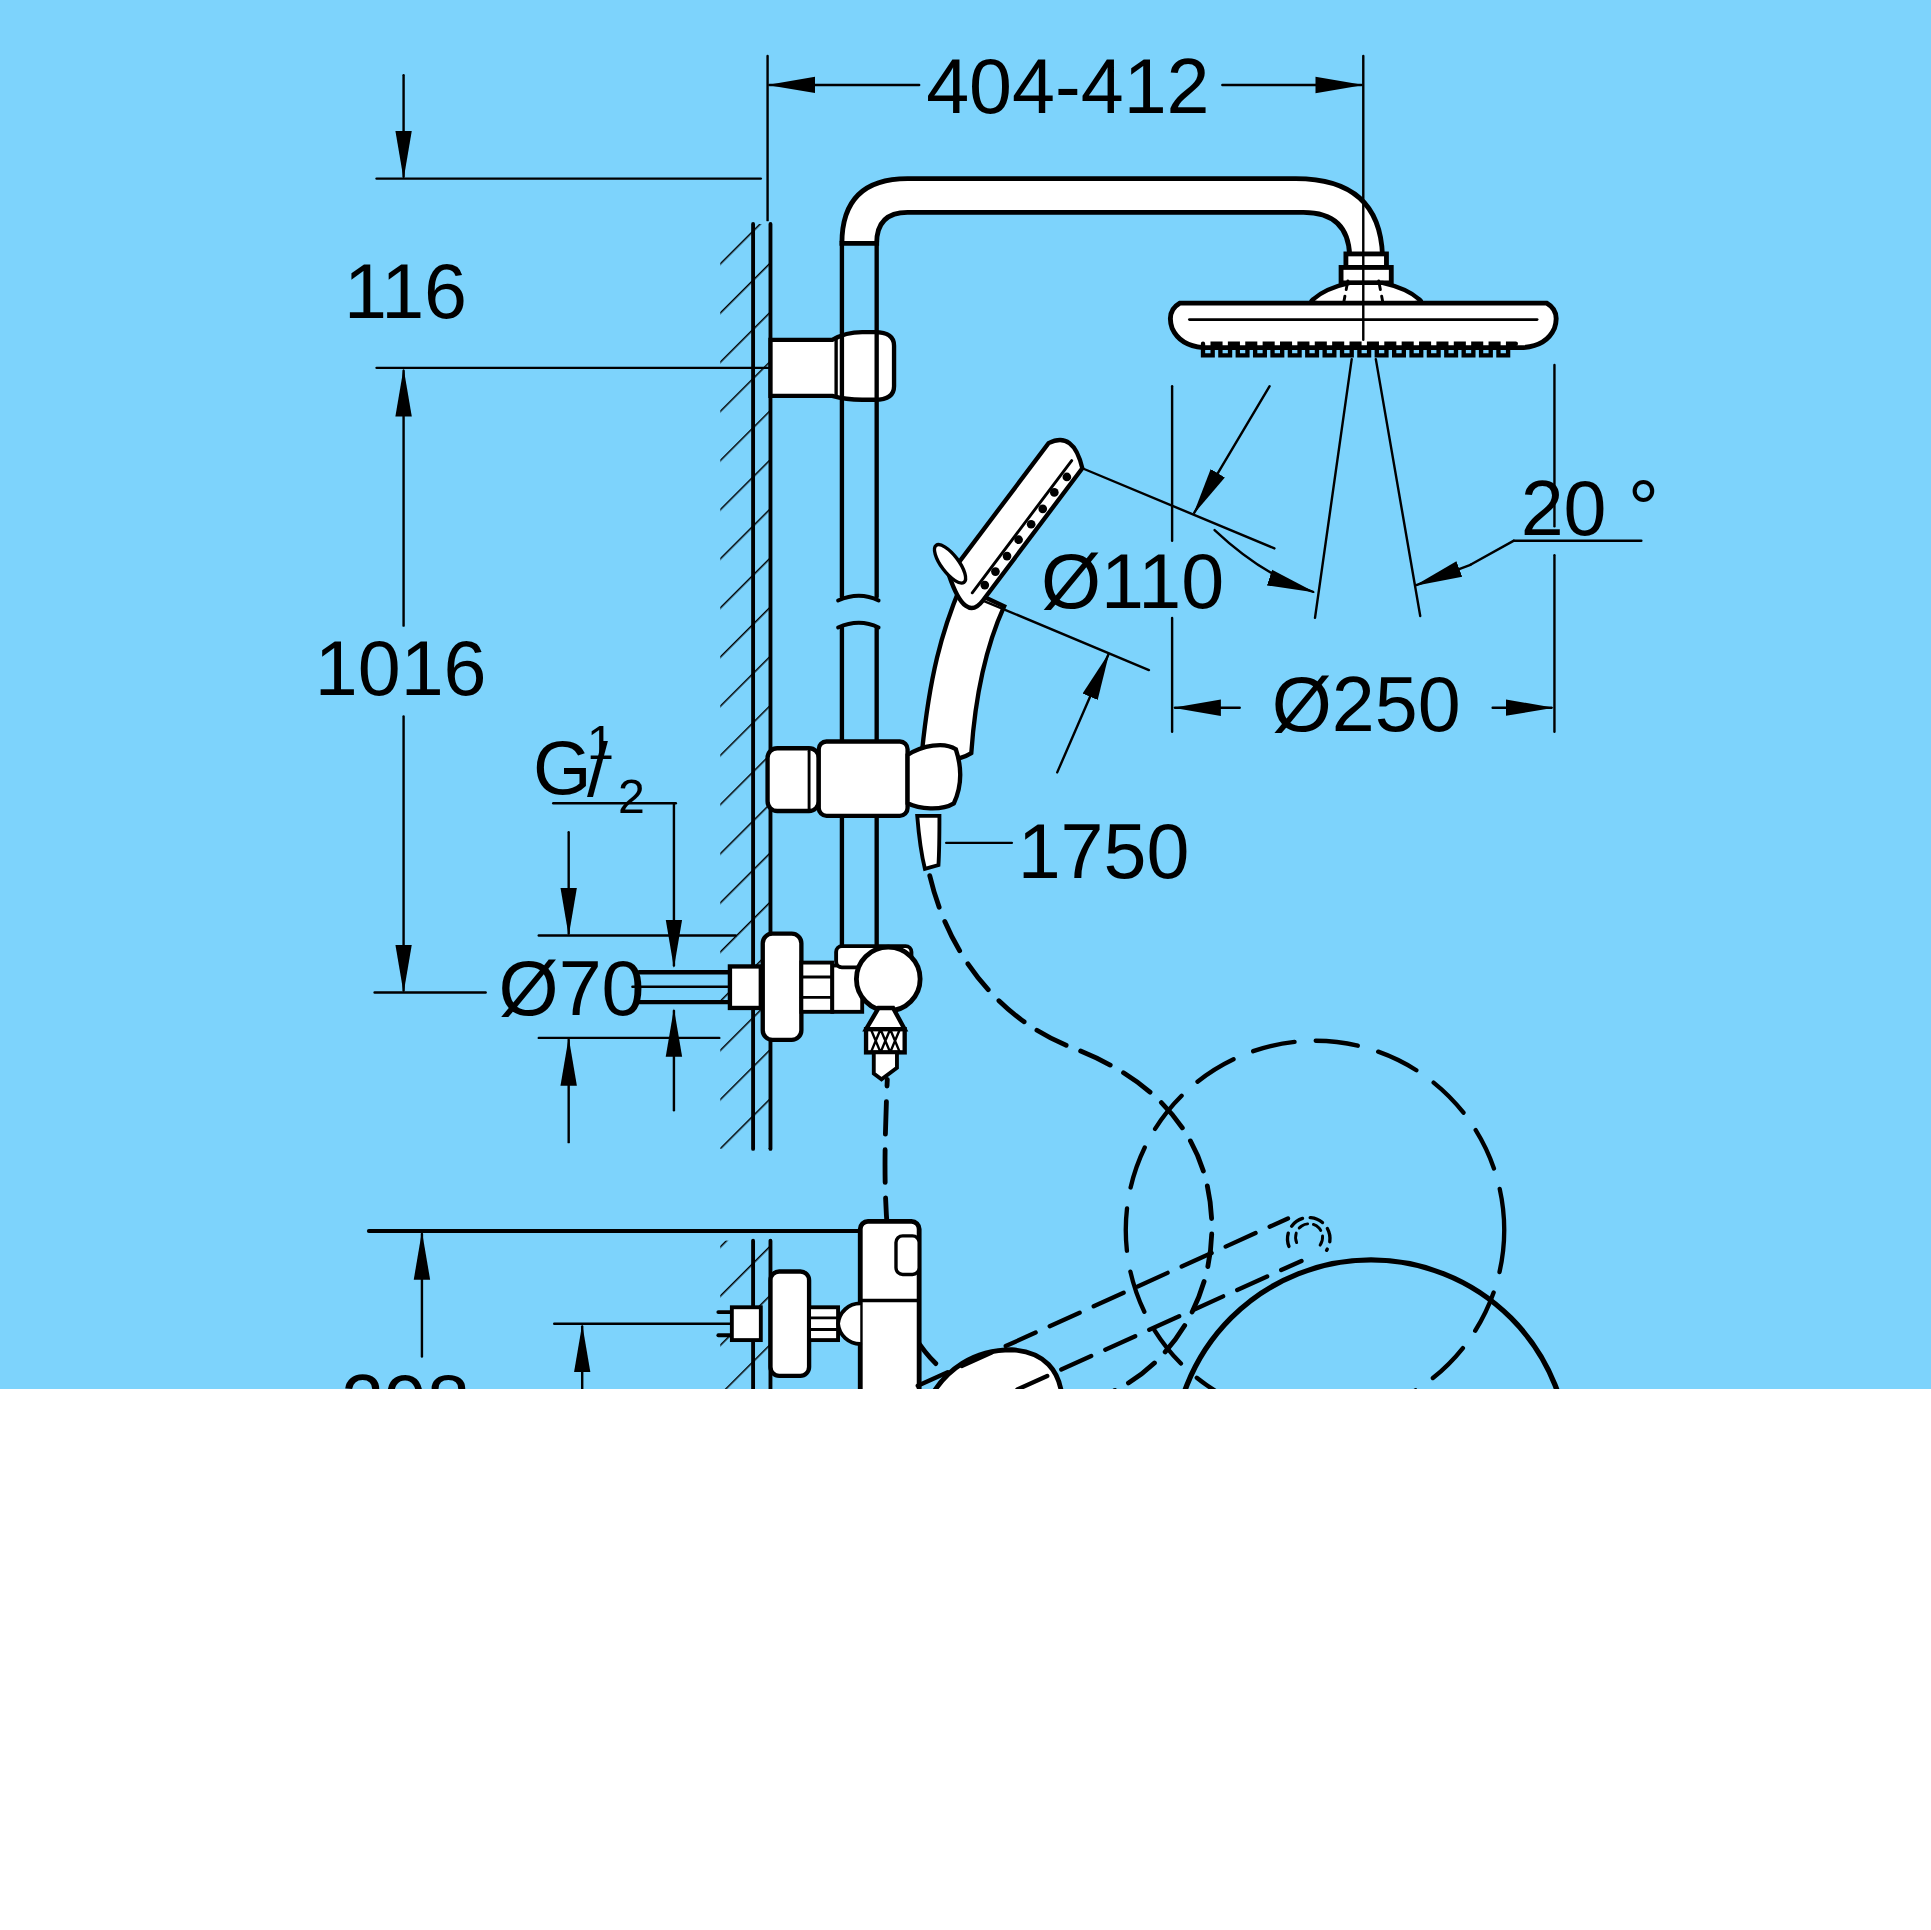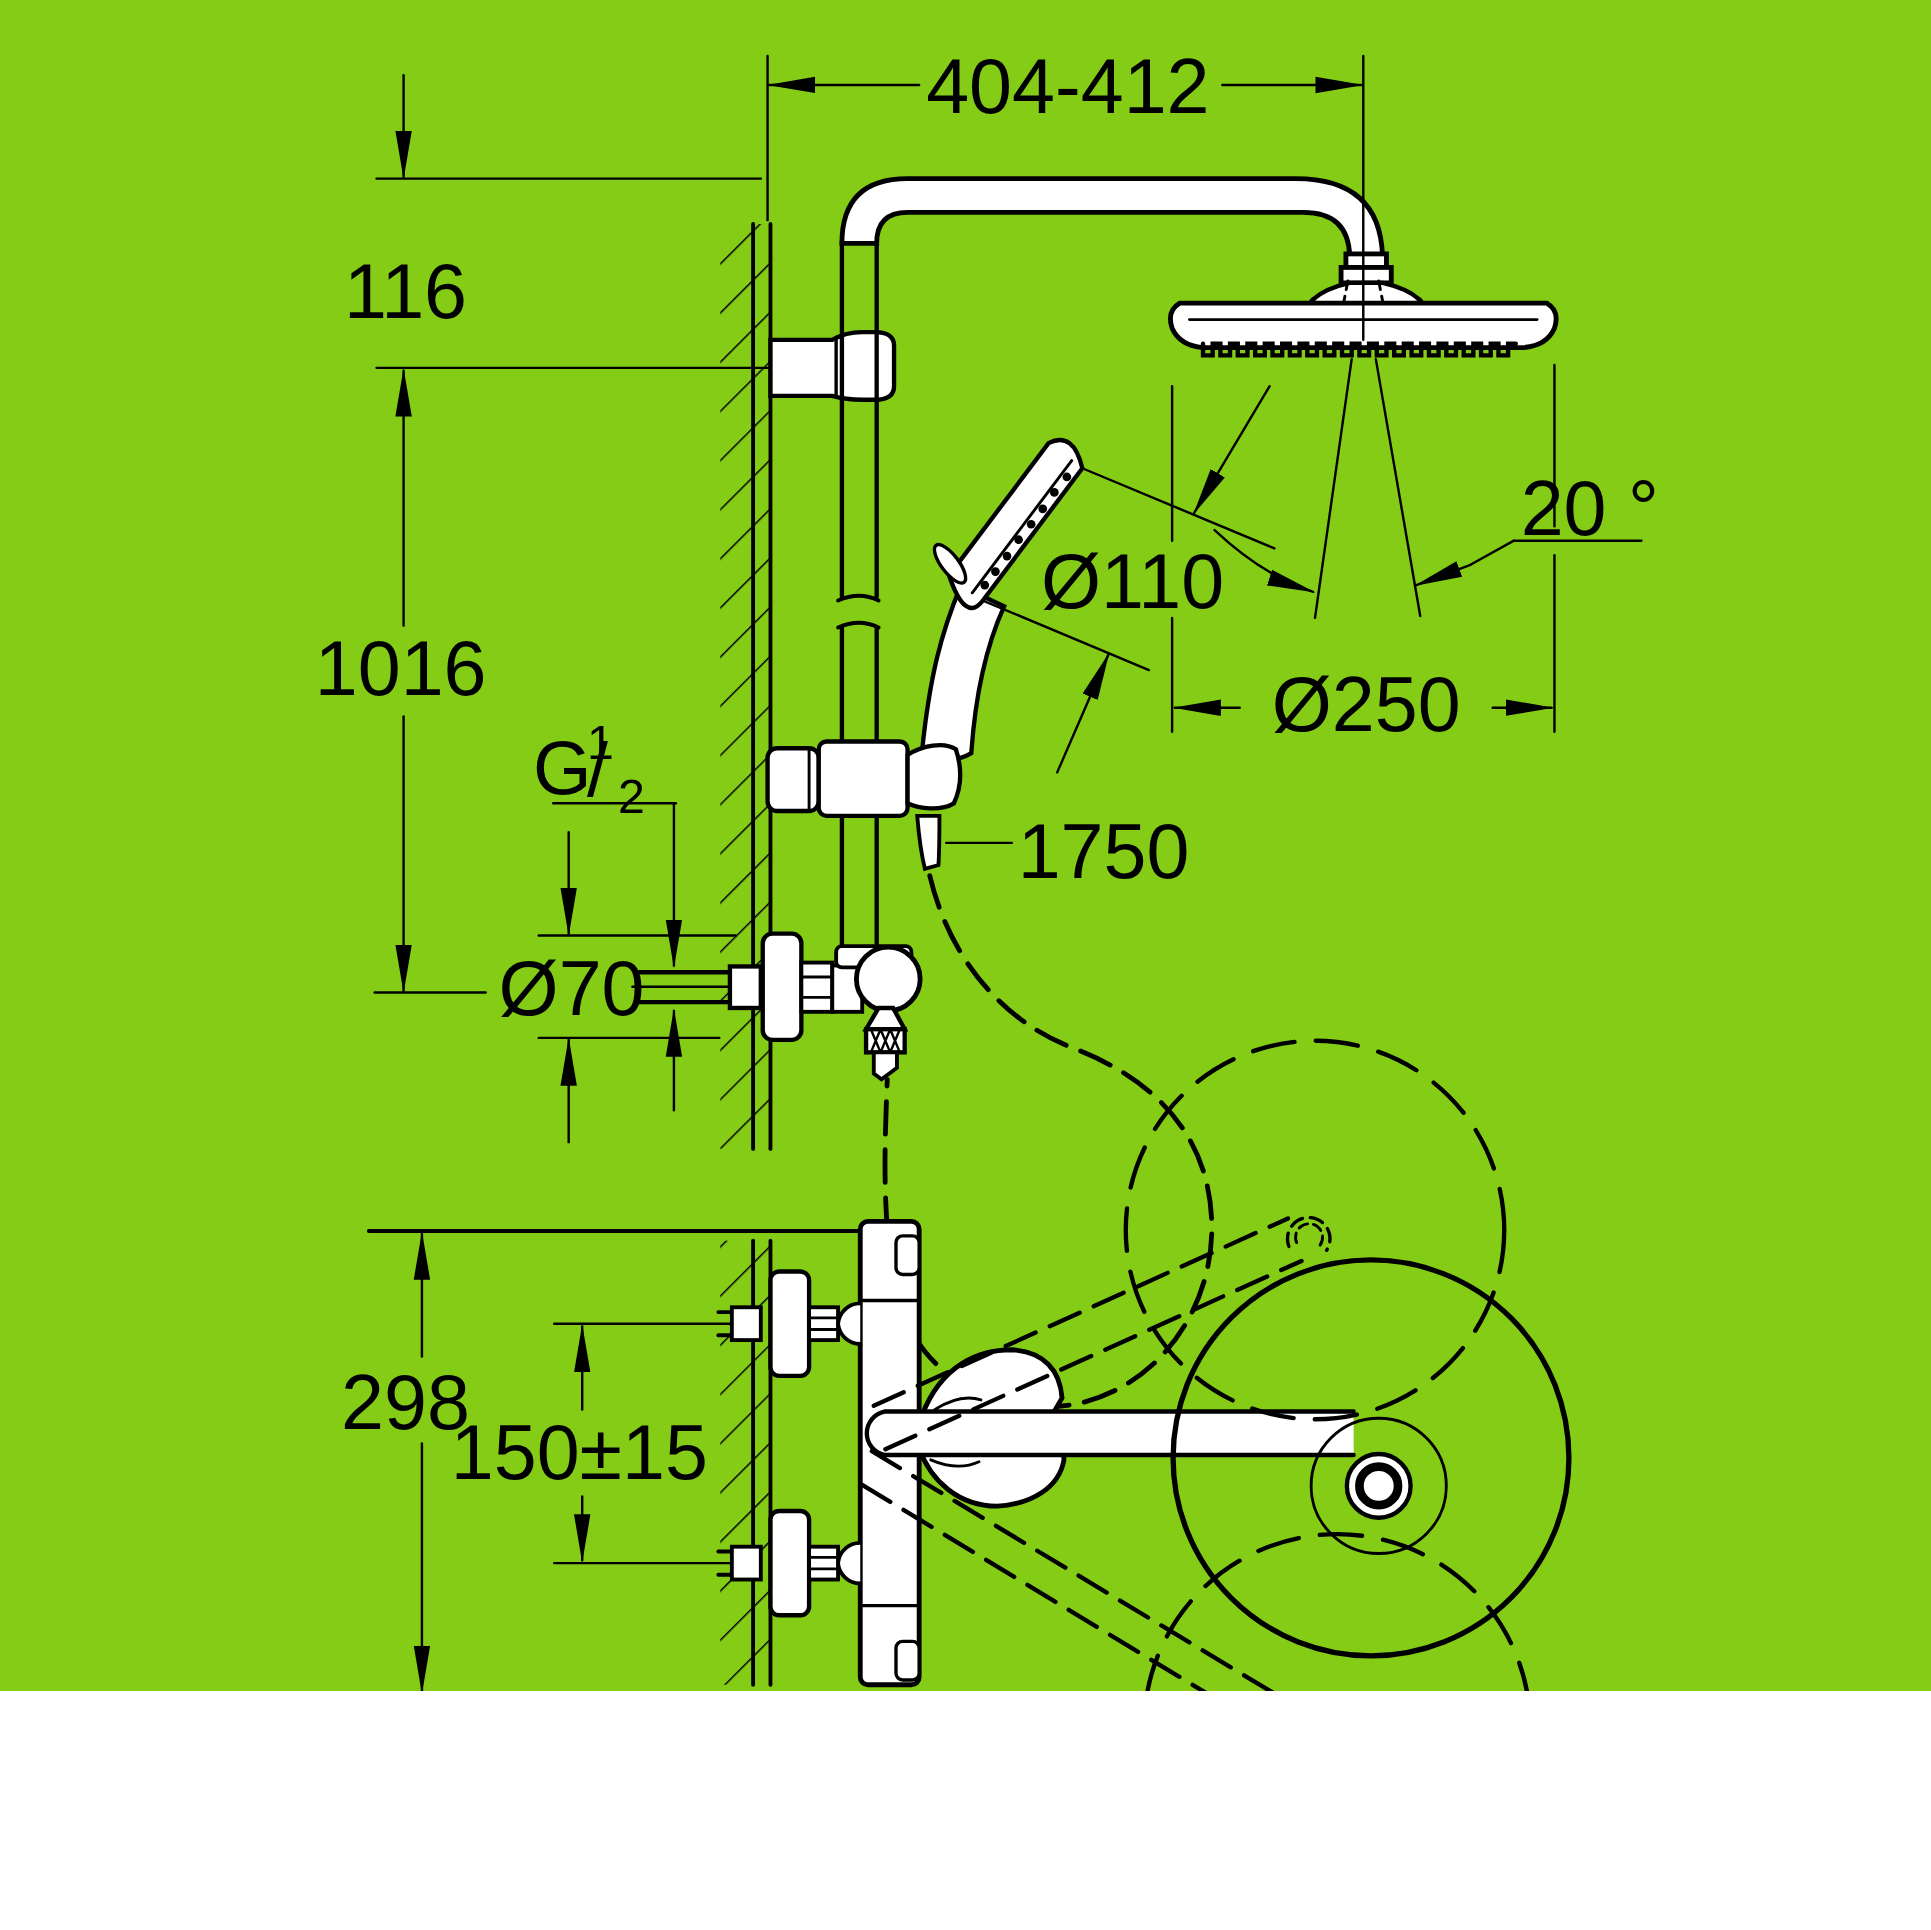--- a/index.html
+++ b/index.html
@@ -1,16 +1,16 @@
 <!DOCTYPE html>
 <html><head>
 <meta charset="utf-8">
 <style>
   html,body{margin:0;padding:0;background:#fff;}
-  .sheet{width:1931px;height:1691px;position:relative;background:#84cc16;overflow:hidden;}
+  .sheet{width:1931px;height:1389px;position:relative;background:#7dd3fc;overflow:hidden;}
   svg{display:block;}
   text{font-family:"Liberation Sans","DejaVu Sans",sans-serif;fill:#000;stroke:none;}
   .dim{font-size:80px;}
   .dimG{font-size:78px;}
   .dimS{font-size:50px;}
 </style>
 </head>
 <body>
 
 <div class="sheet">

